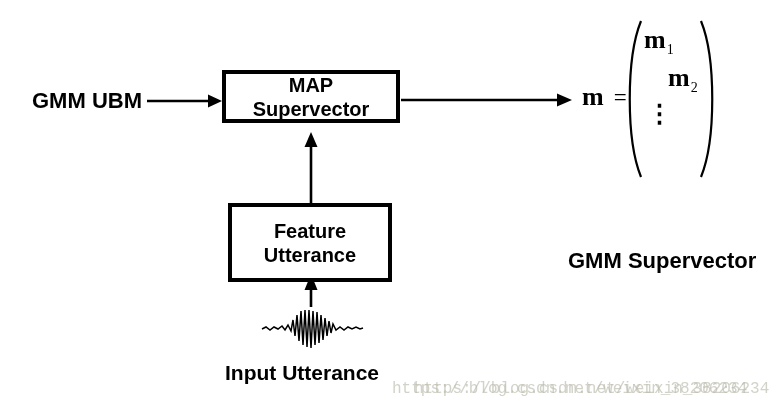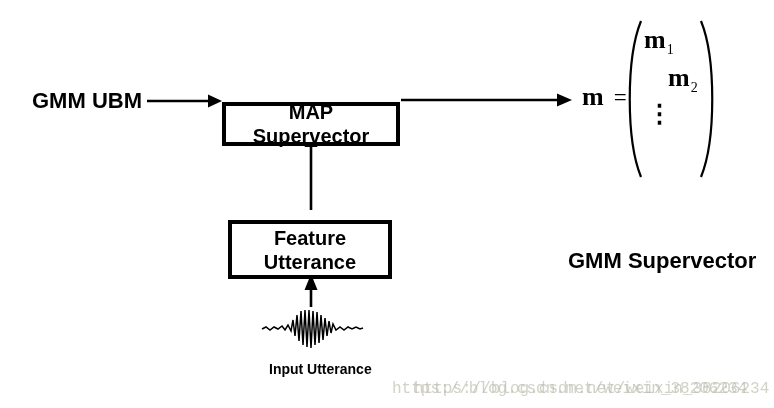--- a/index.html
+++ b/index.html
@@ -110,26 +110,26 @@
          L 311 348 L 313 311 L 315 345 L 317 312 L 319 343 L 321 315 L 323 340 L 325 318 L 327 336
          L 329 321 L 331 333 L 333 324 L 336 330 L 340 327 L 344 330 L 348 327 L 352 329 L 356 327
          L 360 329 L 363 328" fill="none" stroke="#000" stroke-width="1.5"></path>
 
     <path d="M 641 21 C 626 58 626 140 641 177" fill="none" stroke="#000" stroke-width="2.2"></path>
     <path d="M 701 21 C 716 58 716 140 701 177" fill="none" stroke="#000" stroke-width="2.2"></path>
   </svg>
 
   <div class="abs label" style="left:32px;top:88px;">GMM UBM</div>
 
-  <div class="pbox" style="left:222px;top:70px;width:178px;height:44px;margin-top:32px;">
+  <div class="pbox" style="left:222px;top:70px;width:178px;height:53px;">
     <div class="bline">MAP</div>
     <div class="bline">Supervector</div>
   </div>
 
-  <div class="pbox" style="left:228px;top:220px;width:164px;height:59px;">
+  <div class="pbox" style="left:228px;top:203px;width:164px;height:79px;">
     <div class="bline">Feature</div>
     <div class="bline">Utterance</div>
   </div>
 
   <div class="abs math" style="left:582px;top:84px;">
     <span class="msym">m</span>
     <span class="equals" style="margin-left:6px;">=</span>
   </div>
 
   <div class="ventry math" style="top:27px;">
@@ -137,18 +137,18 @@
   </div>
   <div class="ventry math" style="top:65px;margin-left:24px;">
     <span class="msym">m</span><span class="msub">2</span>
   </div>
   <div class="ventry math" style="top:101px;left:647px;">
     <span class="vdots">⋮</span>
   </div>
 
   <div class="abs label" style="left:568px;top:200px;margin-top:48px;">GMM Supervector</div>
 
-  <div class="abs label" style="left:225px;top:361px;font-size:14px;margin-left:44px;">Input Utterance</div>
+  <div class="abs label" style="left:225px;top:361px;font-size:21px;">Input Utterance</div>
 
   <div class="wm" style="left:392px;">https://blog.csdn.net/weixin_38206234</div>
   <div class="wm" style="left:414px;">https://blog.csdn.net/weixin_38206234</div>
 
 </div>
 
 </body></html>

